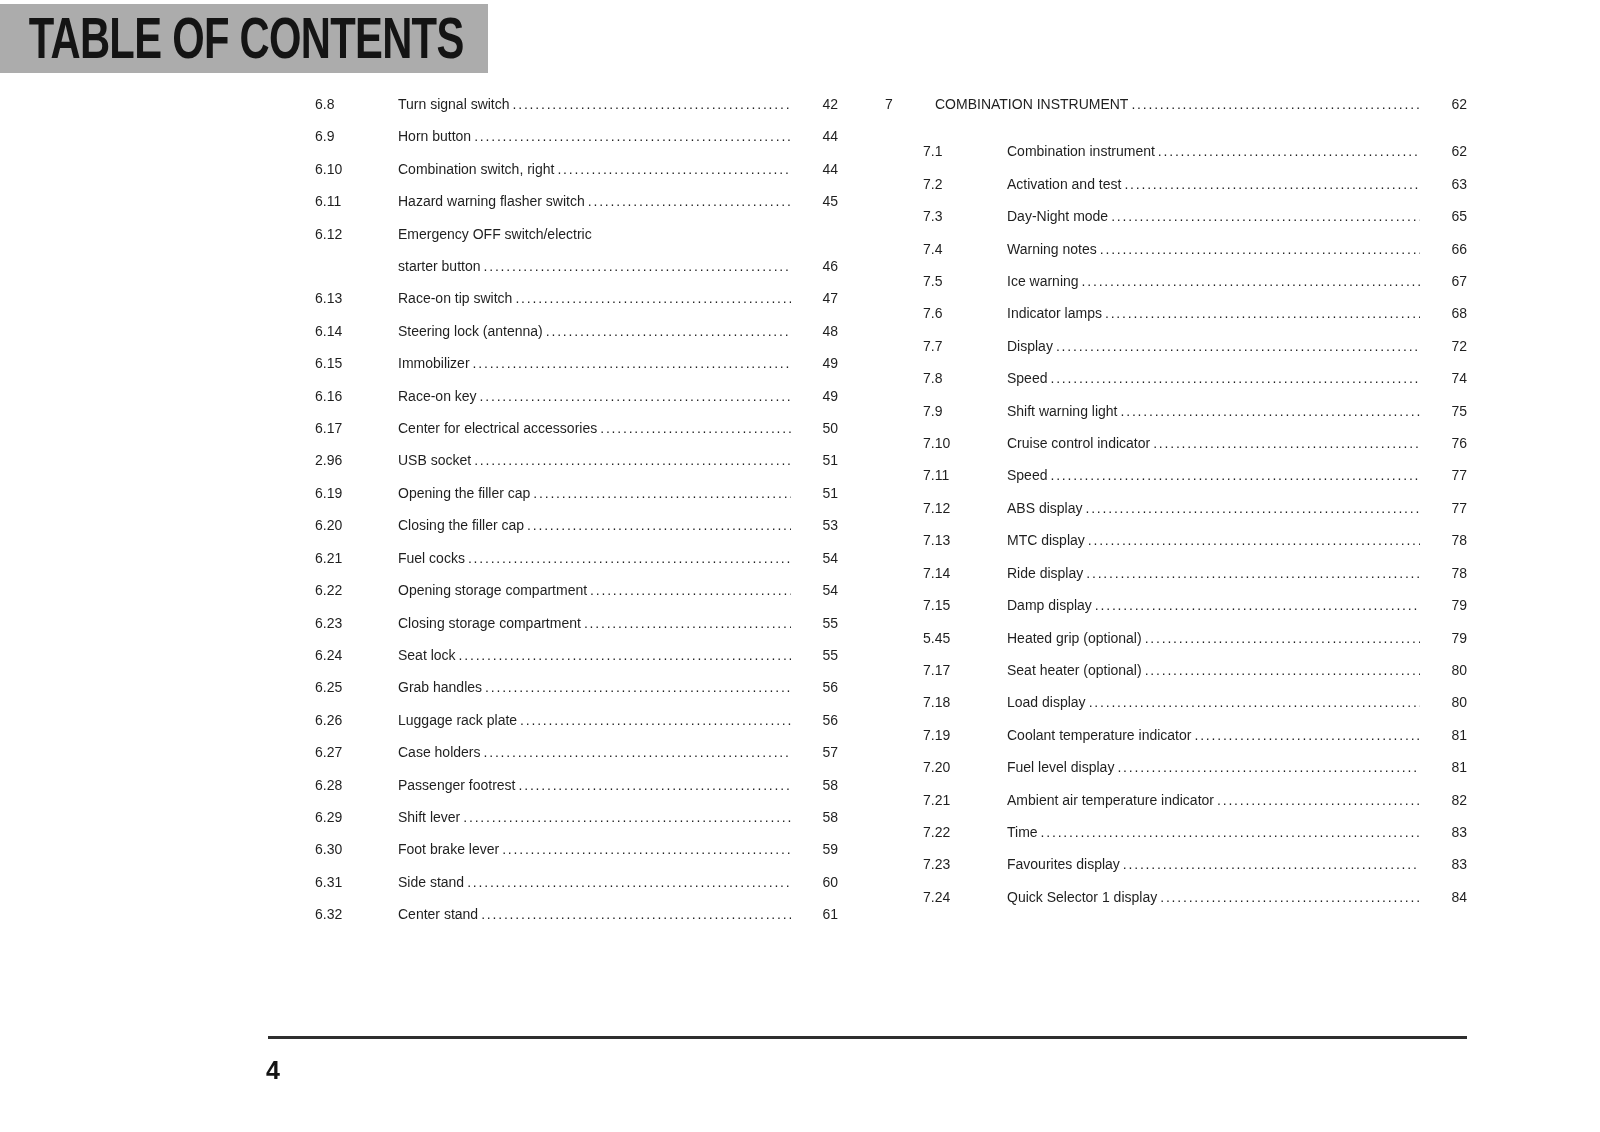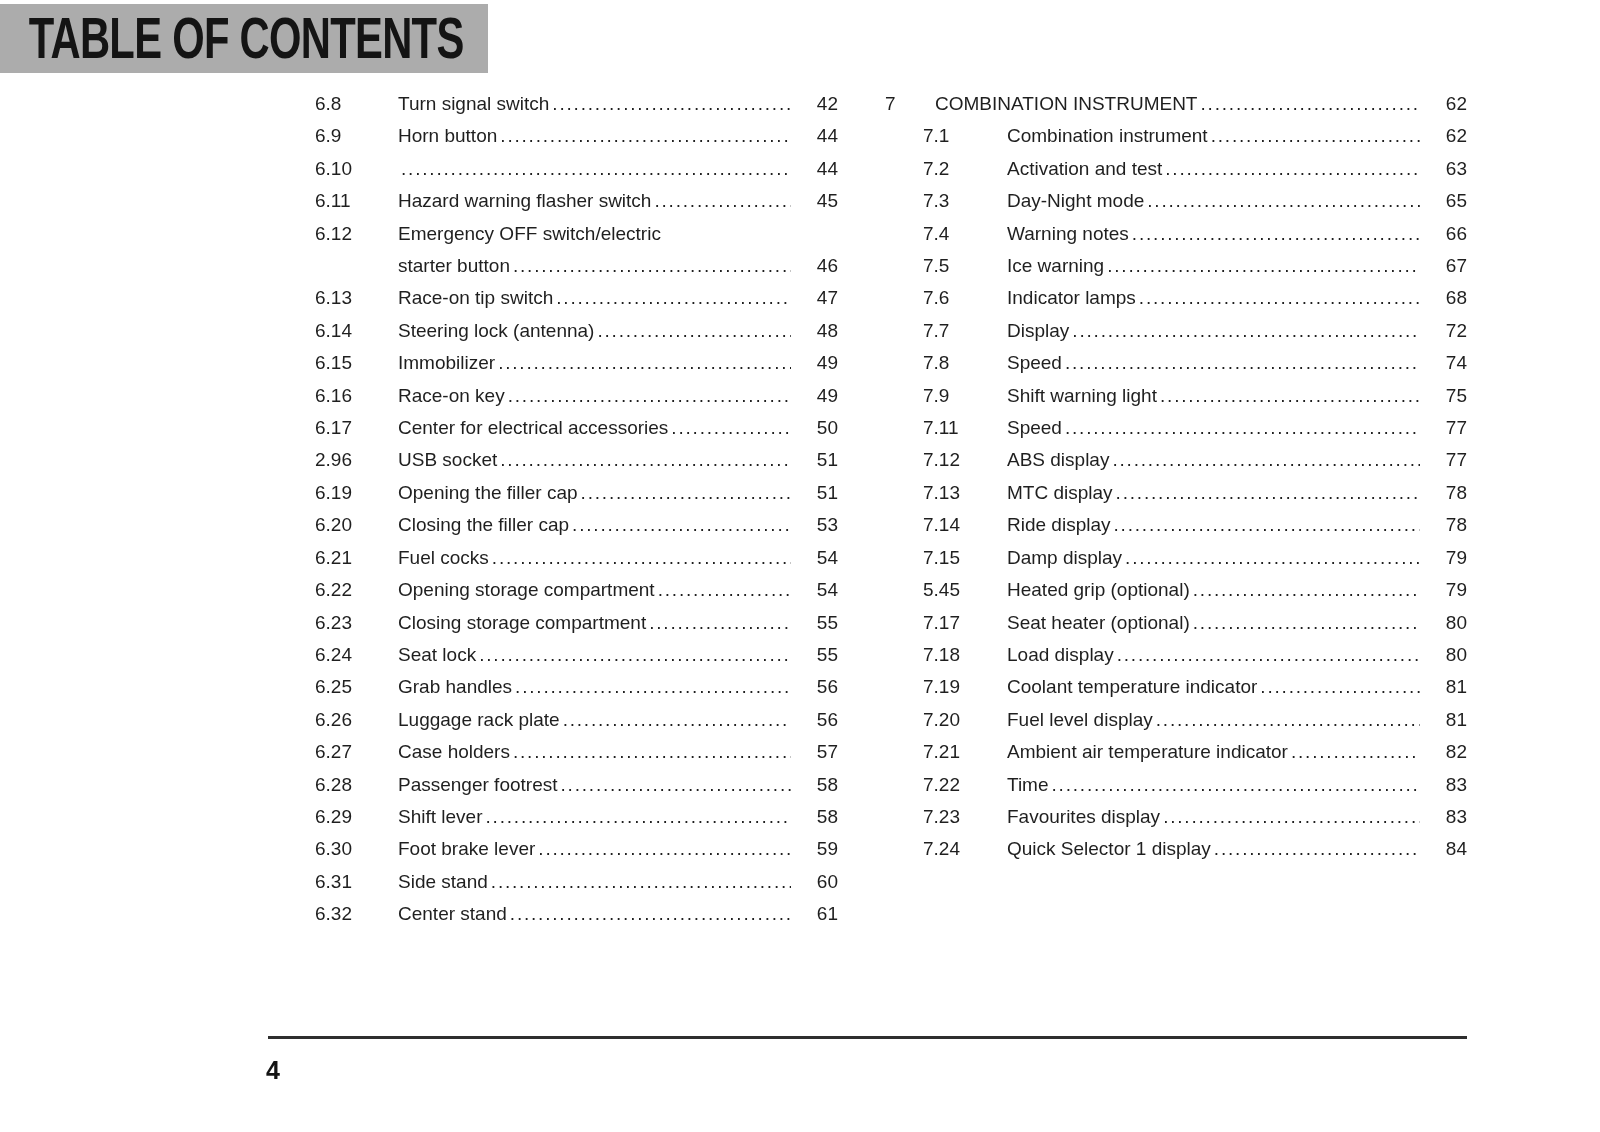--- a/index.html
+++ b/index.html
@@ -37,21 +37,21 @@
   }
 
   
   .col { position: absolute; top: 88px; }
   .col-left  { left: 315px; width: 523px; }
   .col-right { left: 872px; width: 595px; }
 
   .row {
     display: flex;
     align-items: baseline;
-    font-size: 19px;
+    font-size: 14px;
     line-height: 32.4px;
     color: #1f1f1f;
   }
   .num   { flex-shrink: 0; width: 83px; }
   .title { flex-shrink: 0; white-space: nowrap; }
   .leader {
     flex: 1;
     min-width: 0;
     overflow: hidden;
     white-space: nowrap;
@@ -64,21 +64,21 @@
   .pg {
     flex-shrink: 0;
     min-width: 34px;
     text-align: right;
     padding-left: 13px;
   }
 
   
   .section-row { padding-left: 13px; }
   .section-row .num { width: 50px; }
-  .subs { margin-left: 51px; }
+  .subs { margin-top: 15px; margin-left: 51px; }
   .subs .num { width: 84px; }
 
   
   .footer-rule {
     position: absolute;
     left: 268px;
     top: 1036px;
     width: 1199px;
     height: 3px;
     background: #2e2e2e;
@@ -110,20 +110,21 @@
           <span class="pg">42</span>
         </div>
         <div class="row">
           <span class="num">6.9</span>
           <span class="title">Horn button</span>
           <span class="leader"></span>
           <span class="pg">44</span>
         </div>
         <div class="row">
           <span class="num">6.10</span>
+          <span class="title">Combination switch, right</span>
           <span class="leader"></span>
           <span class="pg">44</span>
         </div>
         <div class="row">
           <span class="num">6.11</span>
           <span class="title">Hazard warning flasher switch</span>
           <span class="leader"></span>
           <span class="pg">45</span>
         </div>
         <div class="row">
@@ -313,20 +314,26 @@
             <span class="leader"></span>
             <span class="pg">74</span>
           </div>
           <div class="row">
             <span class="num">7.9</span>
             <span class="title">Shift warning light</span>
             <span class="leader"></span>
             <span class="pg">75</span>
           </div>
           <div class="row">
+            <span class="num">7.10</span>
+            <span class="title">Cruise control indicator</span>
+            <span class="leader"></span>
+            <span class="pg">76</span>
+          </div>
+          <div class="row">
             <span class="num">7.11</span>
             <span class="title">Speed</span>
             <span class="leader"></span>
             <span class="pg">77</span>
           </div>
           <div class="row">
             <span class="num">7.12</span>
             <span class="title">ABS display</span>
             <span class="leader"></span>
             <span class="pg">77</span>

